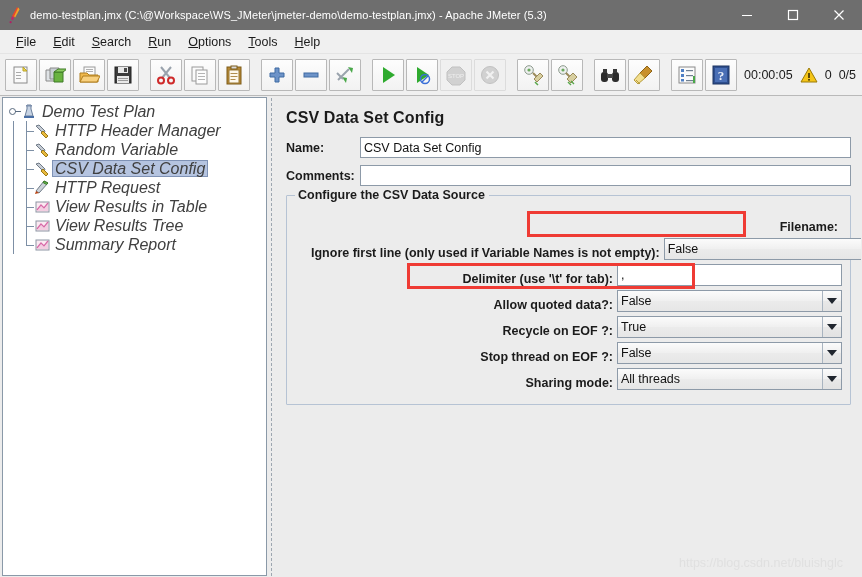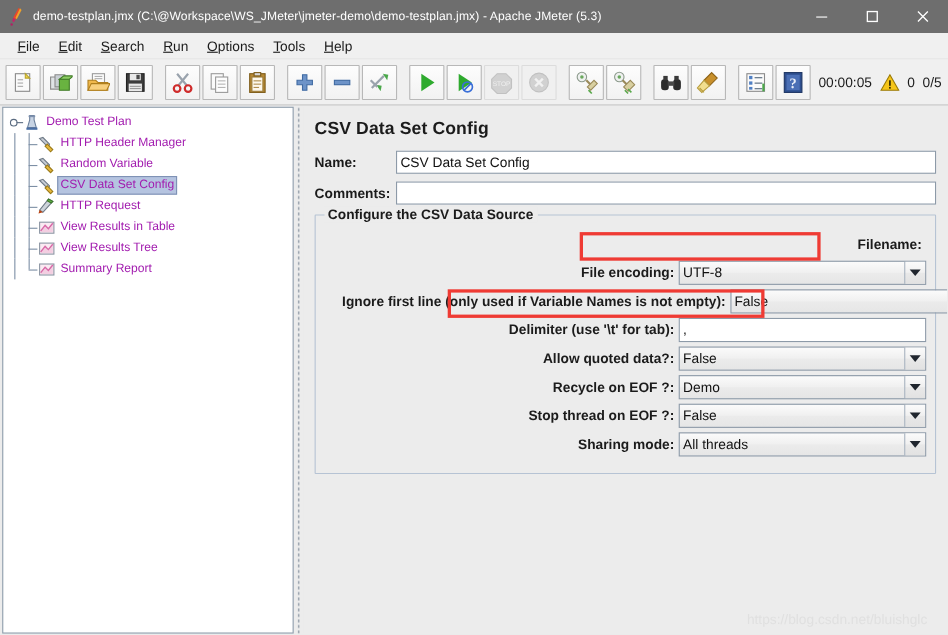--- a/index.html
+++ b/index.html
@@ -135,25 +135,26 @@
   }
 
   
   .tree { padding: 4px 0 0 4px; font-size: 12.5px; color: #111; }
   .tnode {
     display: flex; align-items: center;
     height: 19px;
     position: relative;
   }
   .tlabel {
-    font-size: 11px;
-    color: #a21caf;
+    font-size: 16px;
+    color: #404040;
     padding: 1px 3px 1px 3px;
     white-space: nowrap;
     line-height: 15px;
+    font-style: italic;
   }
   .tlabel.selected {
     background: #b5c4e0;
     border: 1px solid #7f92b5;
     padding: 0px 2px 0px 2px;
   }
   .ticon { width: 19px; height: 17px; flex: 0 0 19px; position: relative; }
   .handle { width: 13px; height: 19px; flex: 0 0 13px; position: relative; }
   .elbow { width: 13px; height: 19px; flex: 0 0 13px; position: relative; }
   .vline {
@@ -216,21 +217,21 @@
     position: absolute;
     top: -8px; left: 8px;
     background: #ececec;
     padding: 0 4px 0 3px;
     font-size: 12.5px; font-weight: bold; color: #1b1b1b;
     white-space: nowrap;
   }
 
   .grow {
     display: flex;
-    align-items: center;
+    align-items: flex-end;
     height: 24px;
     margin-bottom: 2px;
     position: relative;
   }
   .glabel {
     font-size: 12.5px; font-weight: bold; color: #1b1b1b;
     text-align: right;
     white-space: nowrap;
     padding-right: 4px;
     flex: 0 0 auto;
@@ -716,31 +717,20 @@
         <div class="text-input"></div>
       </div>
 
       <div class="groupbox">
         <div class="group-title">Configure the CSV Data Source</div>
 
         <div class="grow">
           <div class="glabel">Filename:</div>
         </div>
 
-        <div class="grow">
-          <div class="glabel">File encoding:</div>
-          <div class="gfield">
-            <div class="jcombo">
-              <div class="val">UTF-8</div>
-              <div class="arrow">
-                  <i></i>
-                </div>
-            </div>
-          </div>
-        </div>
 
 
         <div class="grow">
           <div class="glabel">Ignore first line (only used if Variable Names is not empty):</div>
           <div class="gfield">
             <div class="jcombo">
               <div class="val">False</div>
               <div class="arrow">
                   <i></i>
                 </div>
@@ -764,21 +754,21 @@
                   <i></i>
                 </div>
             </div>
           </div>
         </div>
 
         <div class="grow">
           <div class="glabel">Recycle on EOF ?:</div>
           <div class="gfield">
             <div class="jcombo">
-              <div class="val">Demo</div>
+              <div class="val">True</div>
               <div class="arrow">
                   <i></i>
                 </div>
             </div>
           </div>
         </div>
 
         <div class="grow">
           <div class="glabel">Stop thread on EOF ?:</div>
           <div class="gfield">

